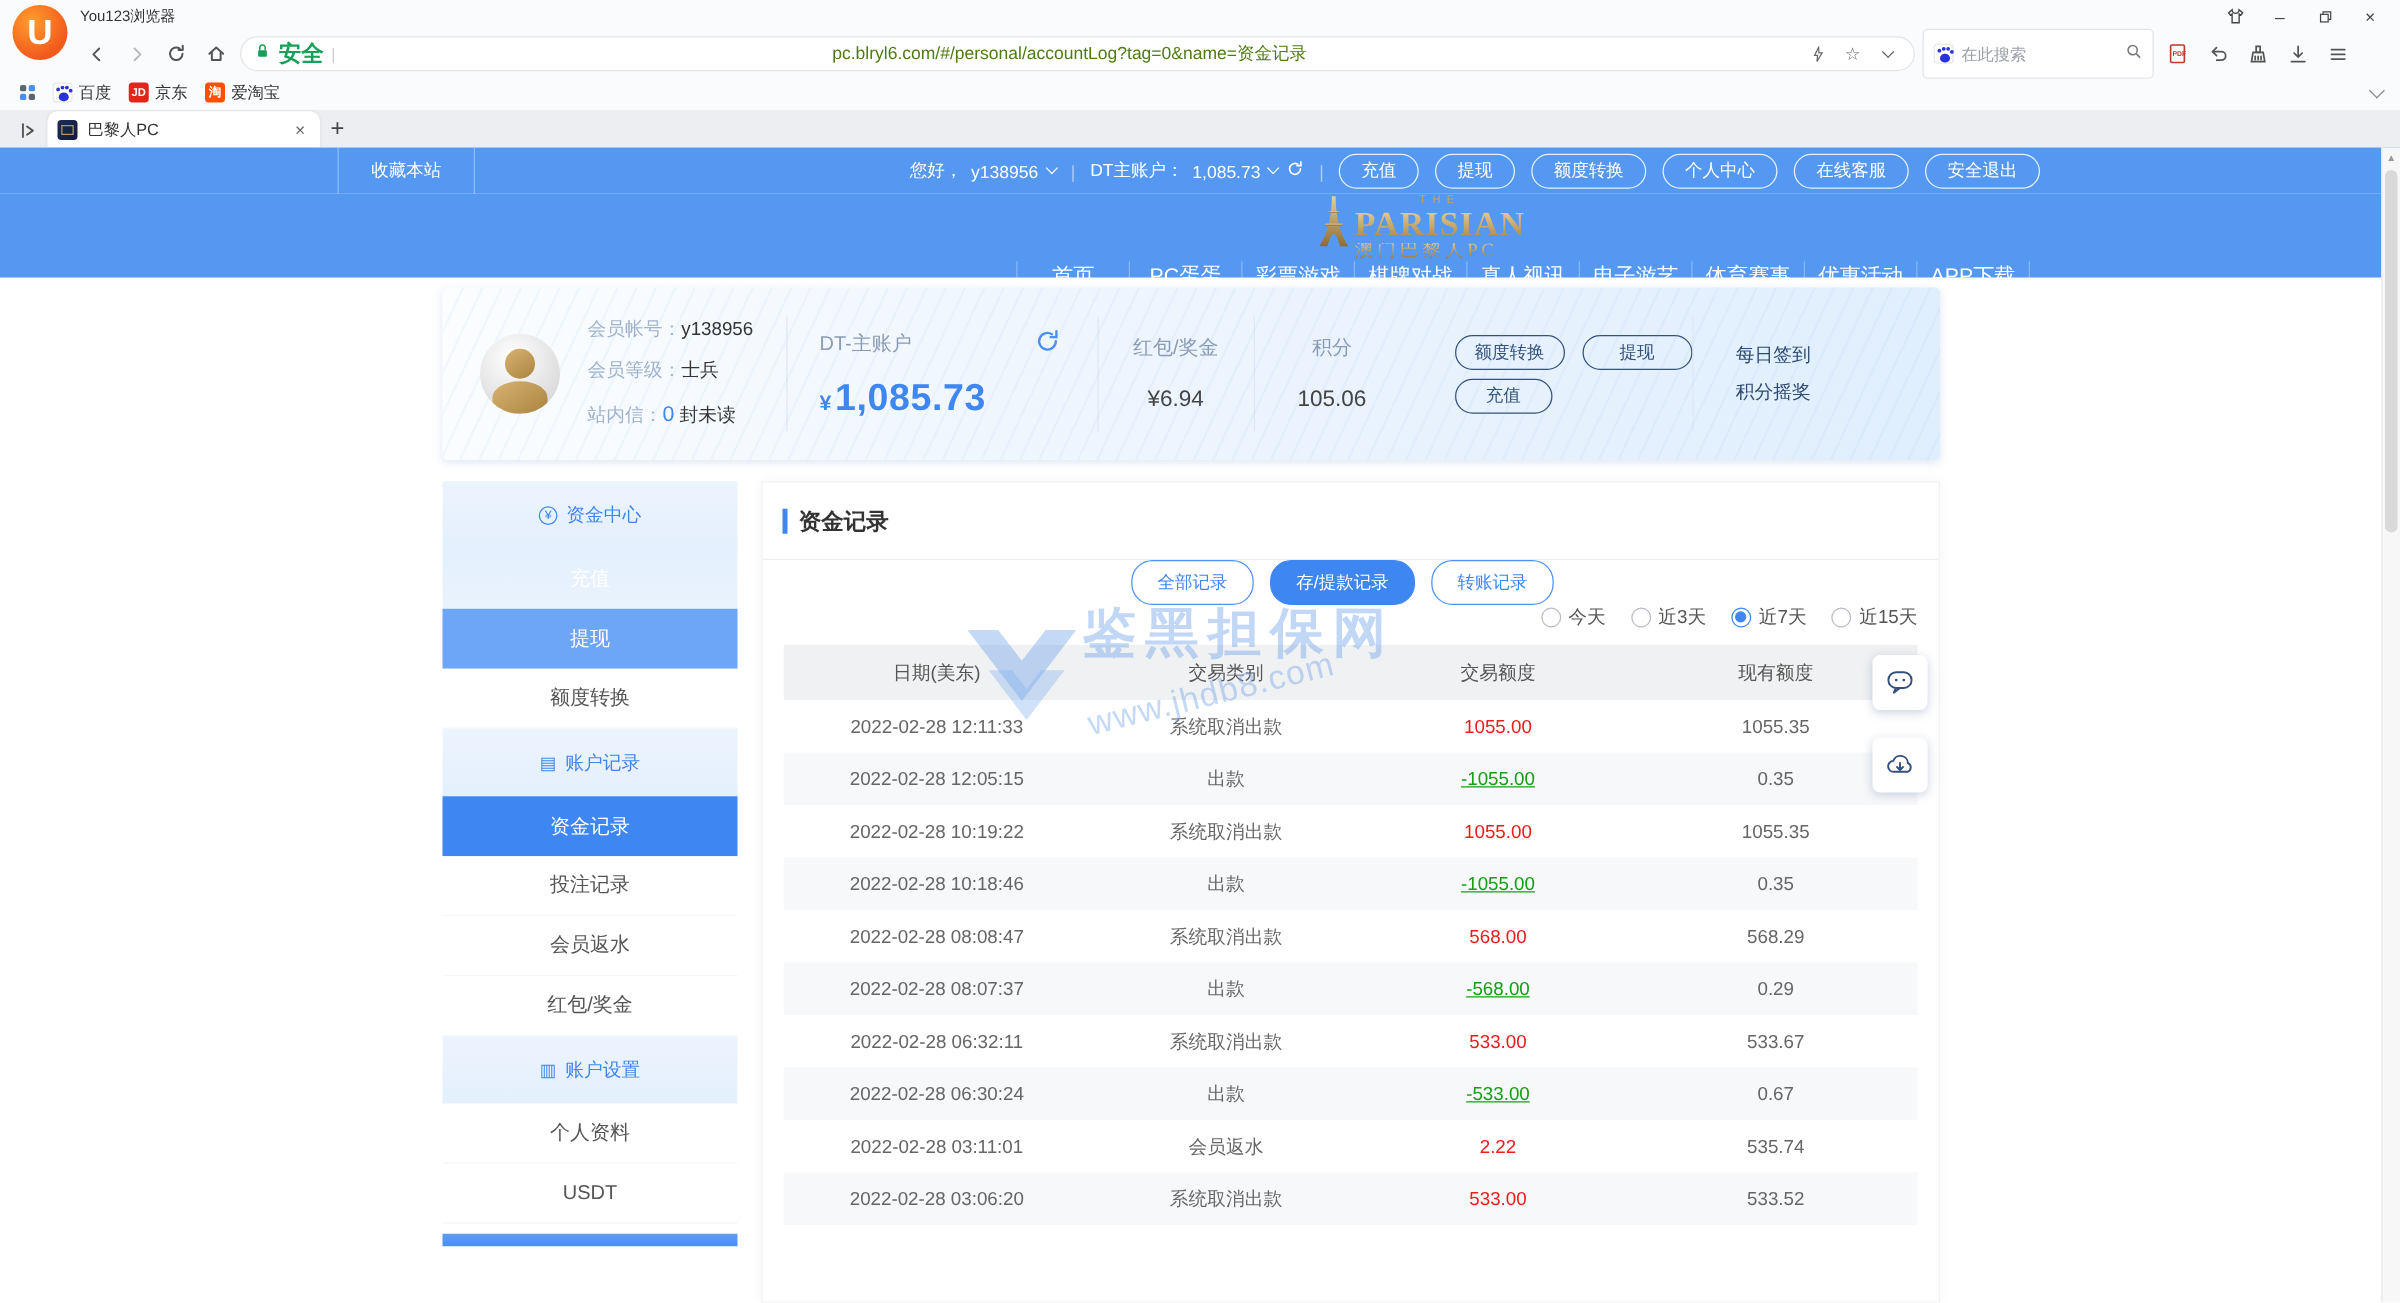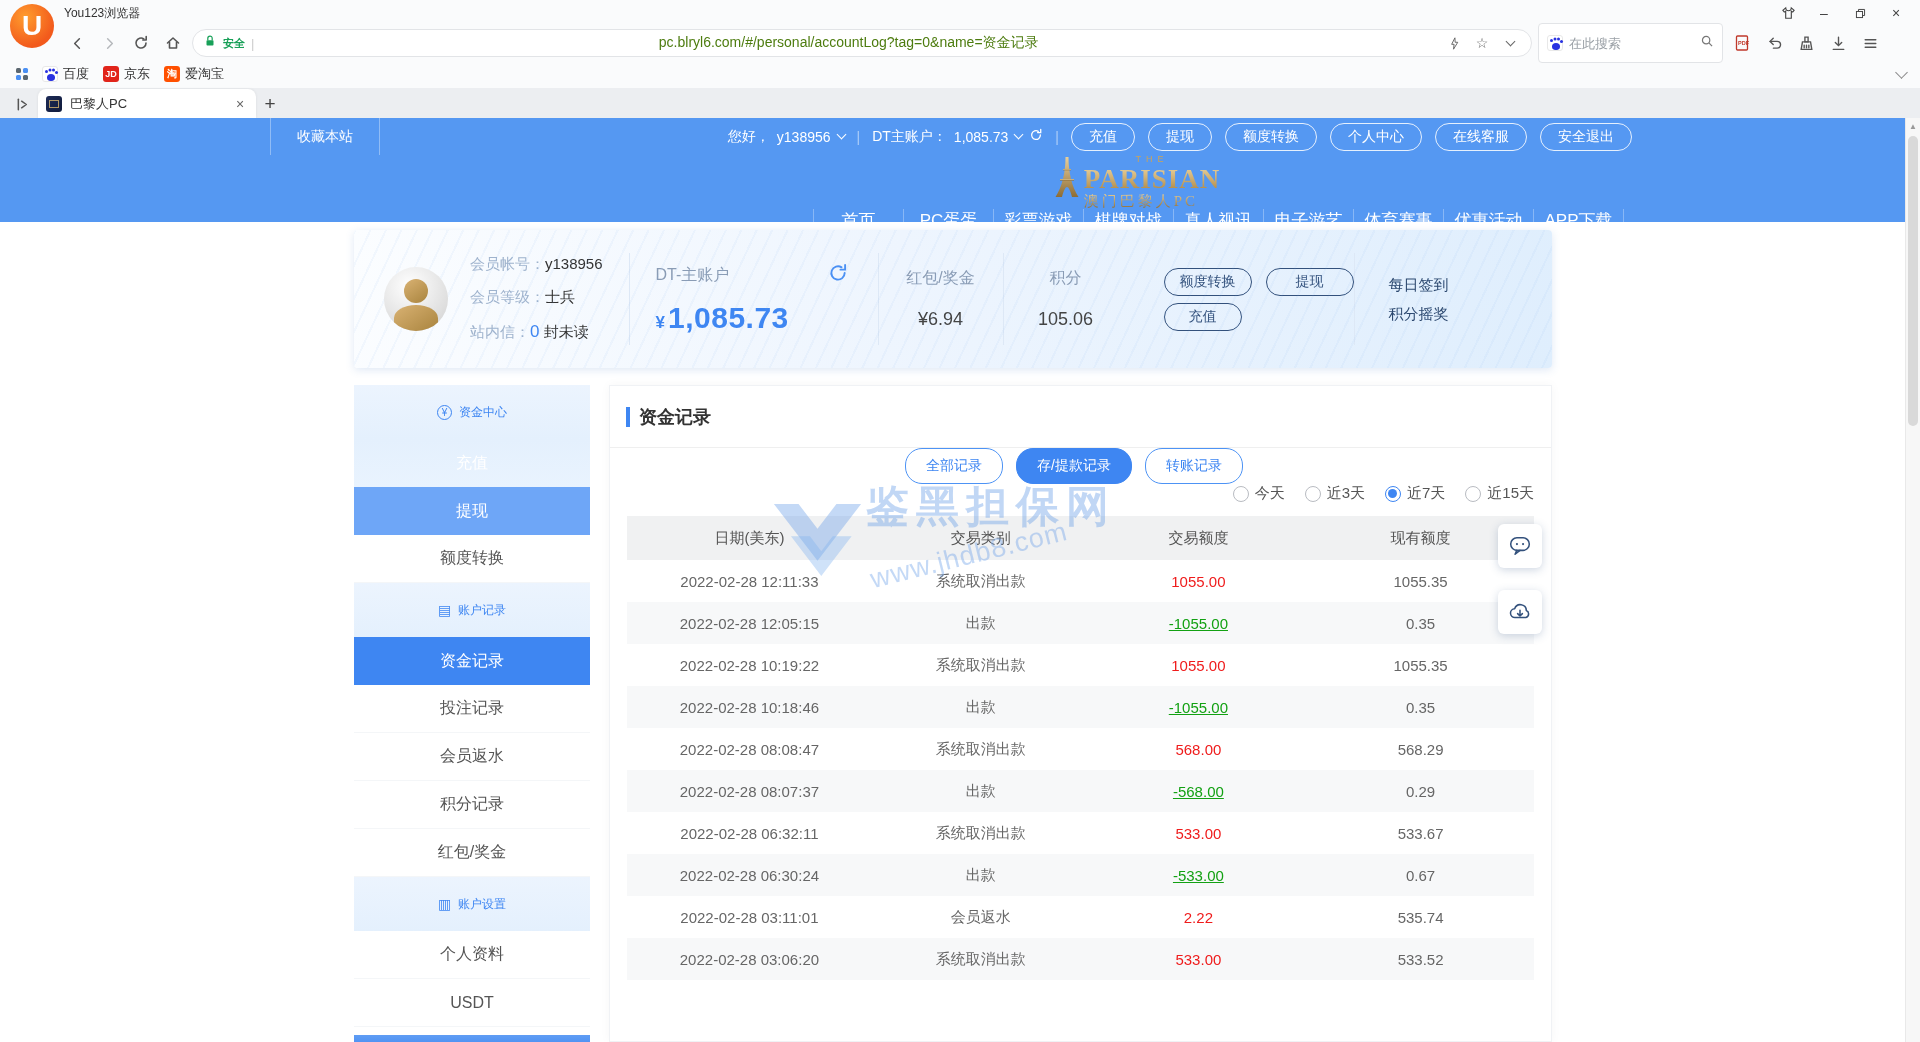--- a/index.html
+++ b/index.html
@@ -15,21 +15,21 @@
   .wintitle{font-size:12px;color:#333;}
   .winctrls{margin-left:auto;display:flex;align-items:center;gap:8px;padding-right:10px;}
   .wbtn{width:28px;height:20px;display:flex;align-items:center;justify-content:center;color:#444;font-size:14px;cursor:default;}
   .wbtn svg{stroke:#444;fill:none;stroke-width:1.2;}
   .toolbar{height:34px;display:flex;align-items:center;padding:0 10px 0 64px;gap:6px;}
   .navbtn{width:26px;height:26px;display:flex;align-items:center;justify-content:center;}
   .navbtn svg{stroke:#555;fill:none;stroke-width:1.6;stroke-linecap:round;stroke-linejoin:round;}
   .navbtn.dim svg{stroke:#b5b8bc;}
   .addressbar{flex:0 0 1340px;height:28px;background:#fff;border:1px solid #e2e4e7;border-radius:14px;
     display:flex;align-items:center;padding:0 10px;gap:6px;}
-  .secure{color:#18a058;font-size:11px;font-weight:bold;}
+  .secure{color:#18a058;font-size:18px;font-weight:bold;}
   .addr-sep{color:#ccc;font-size:13px;}
   .url{font-size:14px;color:#4d7c0f;flex:1;white-space:nowrap;overflow:hidden;text-align:center;}
   .abar-ico{width:22px;height:22px;display:flex;align-items:center;justify-content:center;color:#666;font-size:14px;}
   .abar-ico svg{stroke:#666;fill:none;stroke-width:1.2;}
   .chev-s{width:7px;height:7px;border-right:1.5px solid #666;border-bottom:1.5px solid #666;transform:rotate(45deg);margin-top:-4px;}
   .searchbox{width:185px;height:40px;background:#fff;border:1px solid #e2e4e7;border-radius:4px;display:flex;align-items:center;padding:0 8px;gap:6px;}
   .searchbox input{border:none;outline:none;flex:1;font-size:13px;color:#333;font-family:inherit;width:90px;}
   .searchbox input::placeholder{color:#9aa0a6;}
   .tool-ico{width:26px;height:26px;display:flex;align-items:center;justify-content:center;}
   .tool-ico svg{stroke:#555;fill:none;stroke-width:1.3;stroke-linecap:round;}
@@ -109,21 +109,21 @@
   .cardbtns{width:226px;padding-left:36px;}
   .cb-row{display:flex;gap:14px;margin:7px 0;}
   .cbtn{border:1px solid #33517c;color:#33517c;border-radius:14px;font-size:14px;padding:4px 0;text-align:center;}
   .cbtn.w96{width:96px;} .cbtn.w78{width:78px;}
   .cardlinks{padding-left:34px;font-size:15px;color:#2c486f;line-height:1;}
   .cardlinks .clink{display:block;margin:14px 0;}
 
   
   .sidebar{position:absolute;left:354px;top:267px;width:236px;z-index:2;}
   .shead{height:54px;display:flex;align-items:center;justify-content:center;gap:7px;
-    background:linear-gradient(180deg,#ecf4fe,#e4f0fd);color:#3e86f2;font-size:12px;}
+    background:linear-gradient(180deg,#ecf4fe,#e4f0fd);color:#3e86f2;font-size:15px;}
   .sicon{display:inline-flex;align-items:center;justify-content:center;}
   .sicon.yen{width:15px;height:15px;border:1px solid #3e86f2;border-radius:50%;font-size:10px;}
   .sicon.yen::before{content:"¥";}
   .sicon.ledger::before{content:"▤";font-size:14px;}
   .sicon.card::before{content:"▥";font-size:14px;}
   .sitem{height:48px;display:flex;align-items:center;justify-content:center;font-size:16px;}
   .sitem.normal{background:#fff;color:#555;border-bottom:1px solid #f4f6f8;}
   .sitem.ghost{background:linear-gradient(180deg,#e4f0fd,#e9f3fe);color:#fff;}
   .sitem.mid{background:#6ea6f7;color:#fff;}
   .sitem.active{background:#3e86f2;color:#fff;}
@@ -441,21 +441,20 @@
         <div>
           <div class="shead">
             <span class="sicon ledger"></span>
             <span>账户记录</span>
           </div>
           <div>
 
           <div class="sitem active">资金记录</div>
             <div class="sitem normal">投注记录</div>
             <div class="sitem normal">会员返水</div>
-            <div class="sitem normal">积分记录</div>
             <div class="sitem normal">红包/奖金</div>
           </div>
         </div>
         <div>
           <div class="shead">
             <span class="sicon card"></span>
             <span>账户设置</span>
           </div>
           <div>
 

